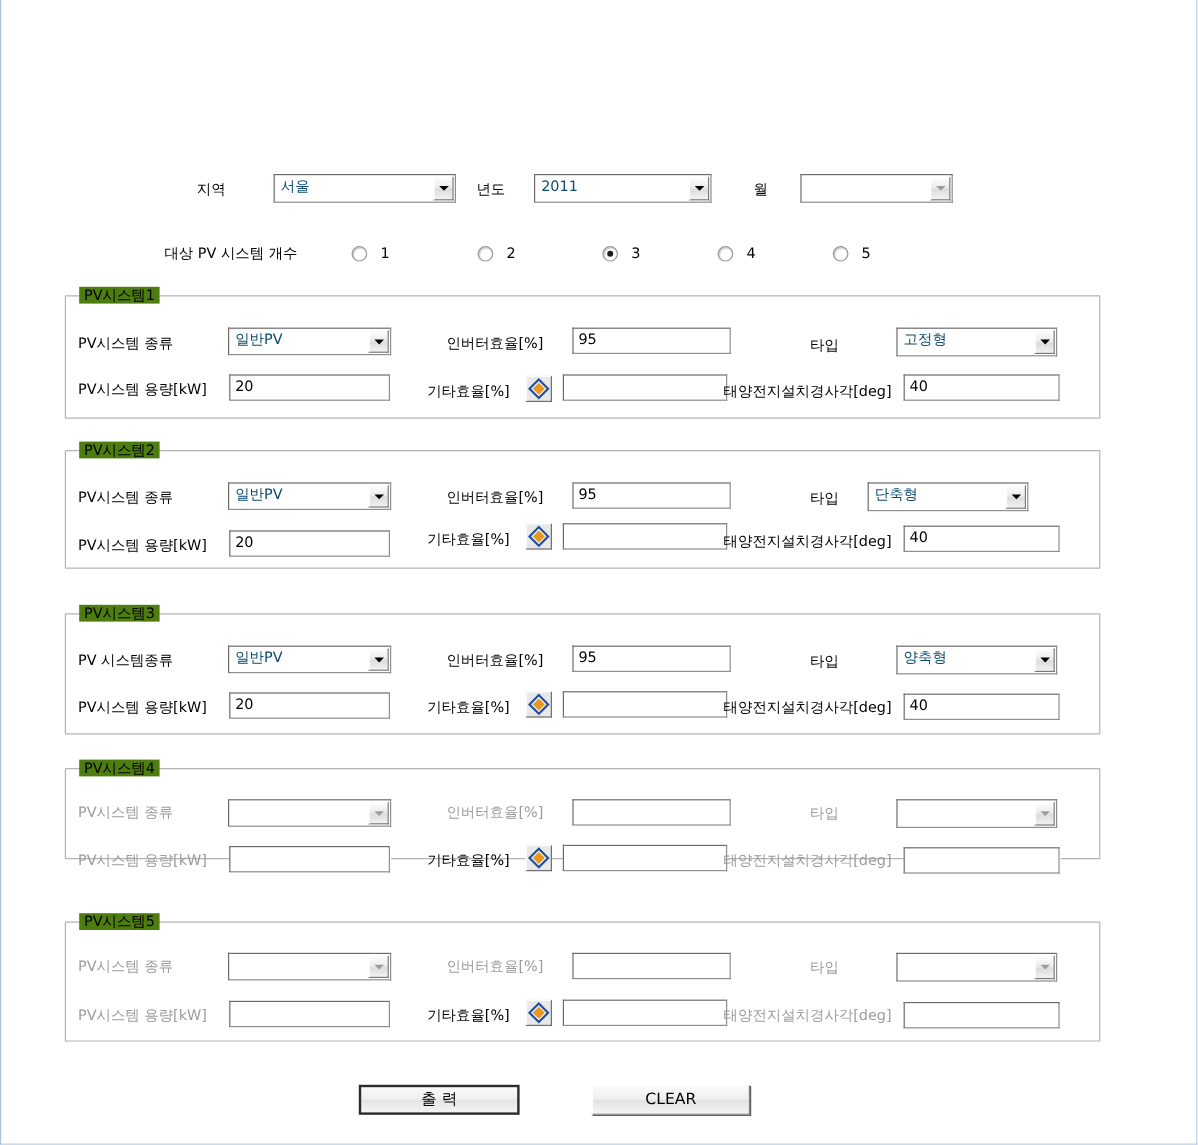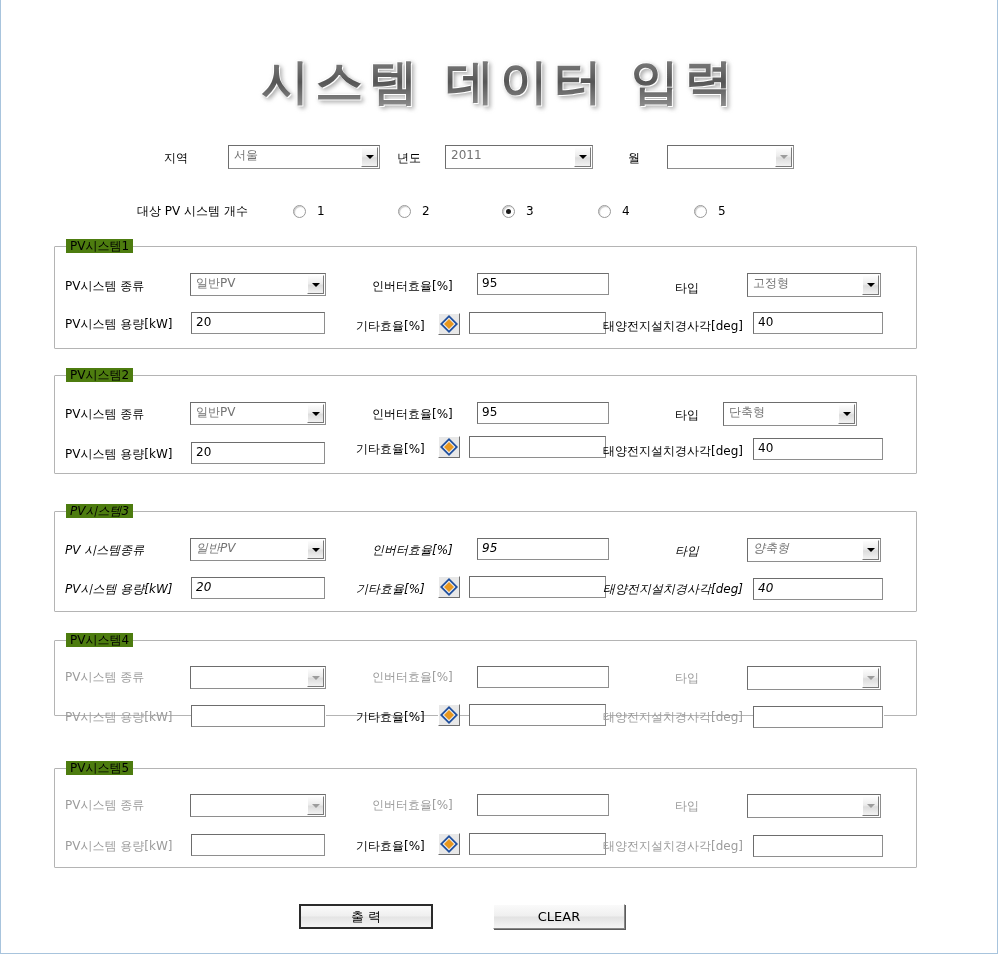--- a/index.html
+++ b/index.html
@@ -116,21 +116,21 @@
 
   .combo {
     position: absolute;
     box-sizing: border-box;
     background: #ffffff;
     border: 1px solid #8e8e8e;
     border-top-color: #6d6d6d;
     border-left-color: #6d6d6d;
     box-shadow: 1px 1px 0 #ffffff;
     font-size: 12px;
-    color: #737373;
+    color: #0c4a6e;
     overflow: hidden;
   }
   .combo .cval {
     position: absolute;
     left: 5px;
     top: 1px;
     line-height: 17px;
     white-space: nowrap;
   }
   .combo .arrow {
@@ -241,21 +241,20 @@
     box-shadow: none;
     background: linear-gradient(to bottom, #fafafa 0%, #efefef 48%, #e4e4e4 52%, #f4f4f4 100%);
   }
 </style>
 </head>
 <body>
 
 <div id="app">
 
 
-  <div class="heading">시스템 데이터 입력</div>
 
   <div class="lbl" style="left:163px; top:151px;">지역</div>
   <div class="combo" style="left:227px; top:145px; width:152px; height:24px;">
     <div class="cval">서울</div>
     <div class="arrow"></div>
   </div>
 
   <div class="lbl" style="left:396px; top:151px;">년도</div>
   <div class="combo" style="left:444px; top:145px; width:148px; height:24px;">
     <div class="cval">2011</div>
@@ -348,21 +347,21 @@
         <polygon points="10,3.5 16.5,10 10,16.5 3.5,10" fill="#f0f0f0"></polygon>
         <polygon points="10,5 15,10 10,15 5,10" fill="#e8971f"></polygon>
       </svg>
     </div>
     <div class="tbox" style="left:414px; top:60px; width:137px; height:22px;"></div>
 
     <div class="lbl" style="left:548px; top:68px;">태양전지설치경사각[deg]</div>
     <div class="tbox" style="left:698px; top:62px; width:130px; height:22px;">40</div>
   </div>
 
-  <div class="group" style="left:53px; top:511px; width:863px; height:101px;font-style:italic;">
+  <div class="group" style="left:53px; top:511px; width:863px; height:101px;">
     <div class="group-title">PV시스템3</div>
 
     <div class="lbl" style="left:10px; top:31px;">PV 시스템종류</div>
     <div class="combo" style="left:135px; top:26px; width:136px; height:23px;">
       <div class="cval">일반PV</div>
       <div class="arrow"></div>
     </div>
 
     <div class="lbl" style="left:317px; top:31px;">인버터효율[%]</div>
     <div class="tbox" style="left:422px; top:26px; width:132px; height:22px;">95</div>

